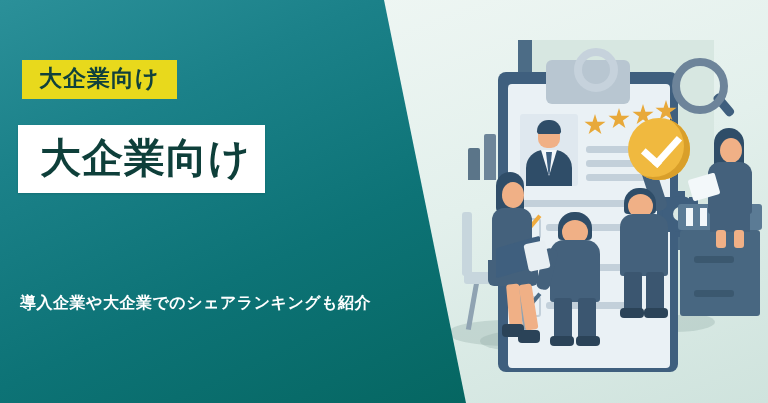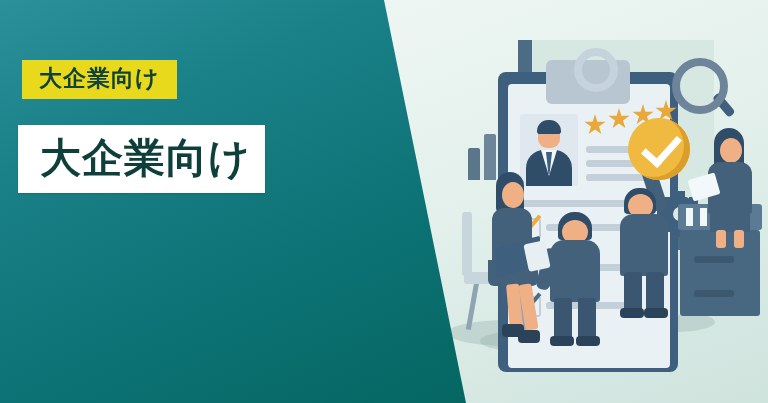--- a/index.html
+++ b/index.html
@@ -262,14 +262,15 @@
     </div>
 
   </div>
 
   <div class="teal-wedge"></div>
 
   <div class="badge">大企業向け</div>
 
   <div class="title-band one">大企業向け</div>
 
+  <div class="subtitle">導入企業や大企業でのシェアランキングも紹介</div>
 
 </div>
 
 </body></html>

